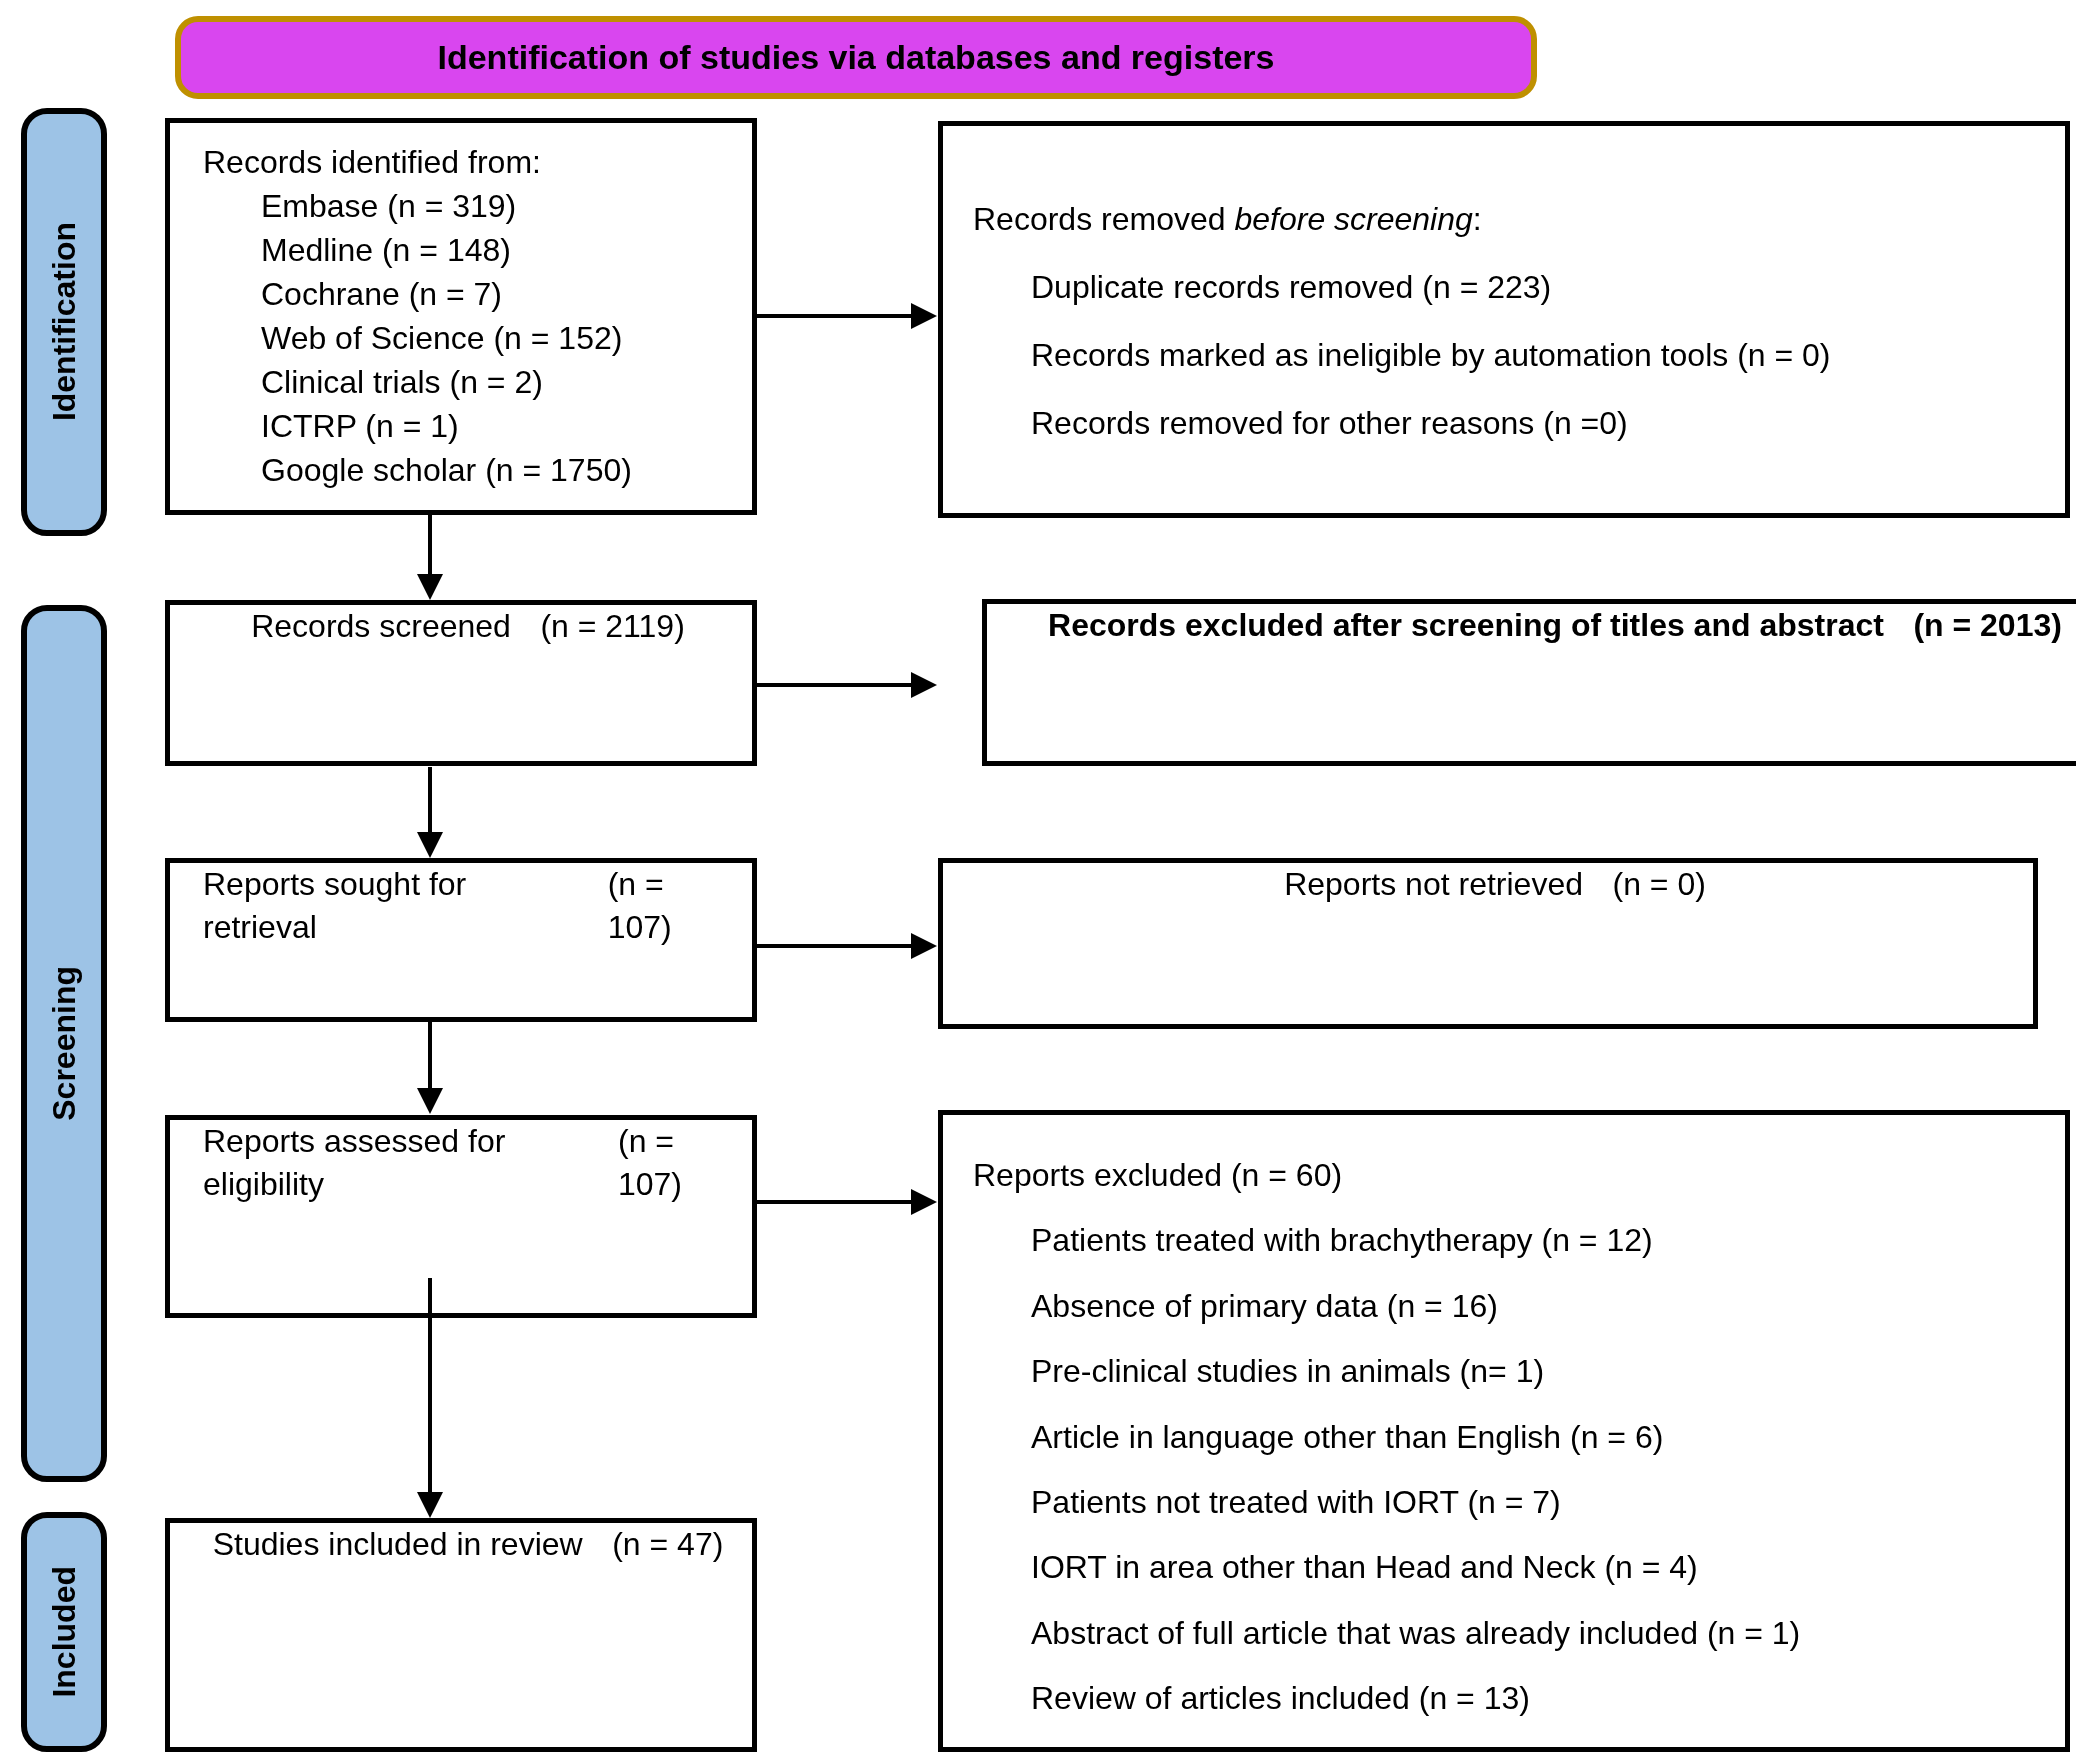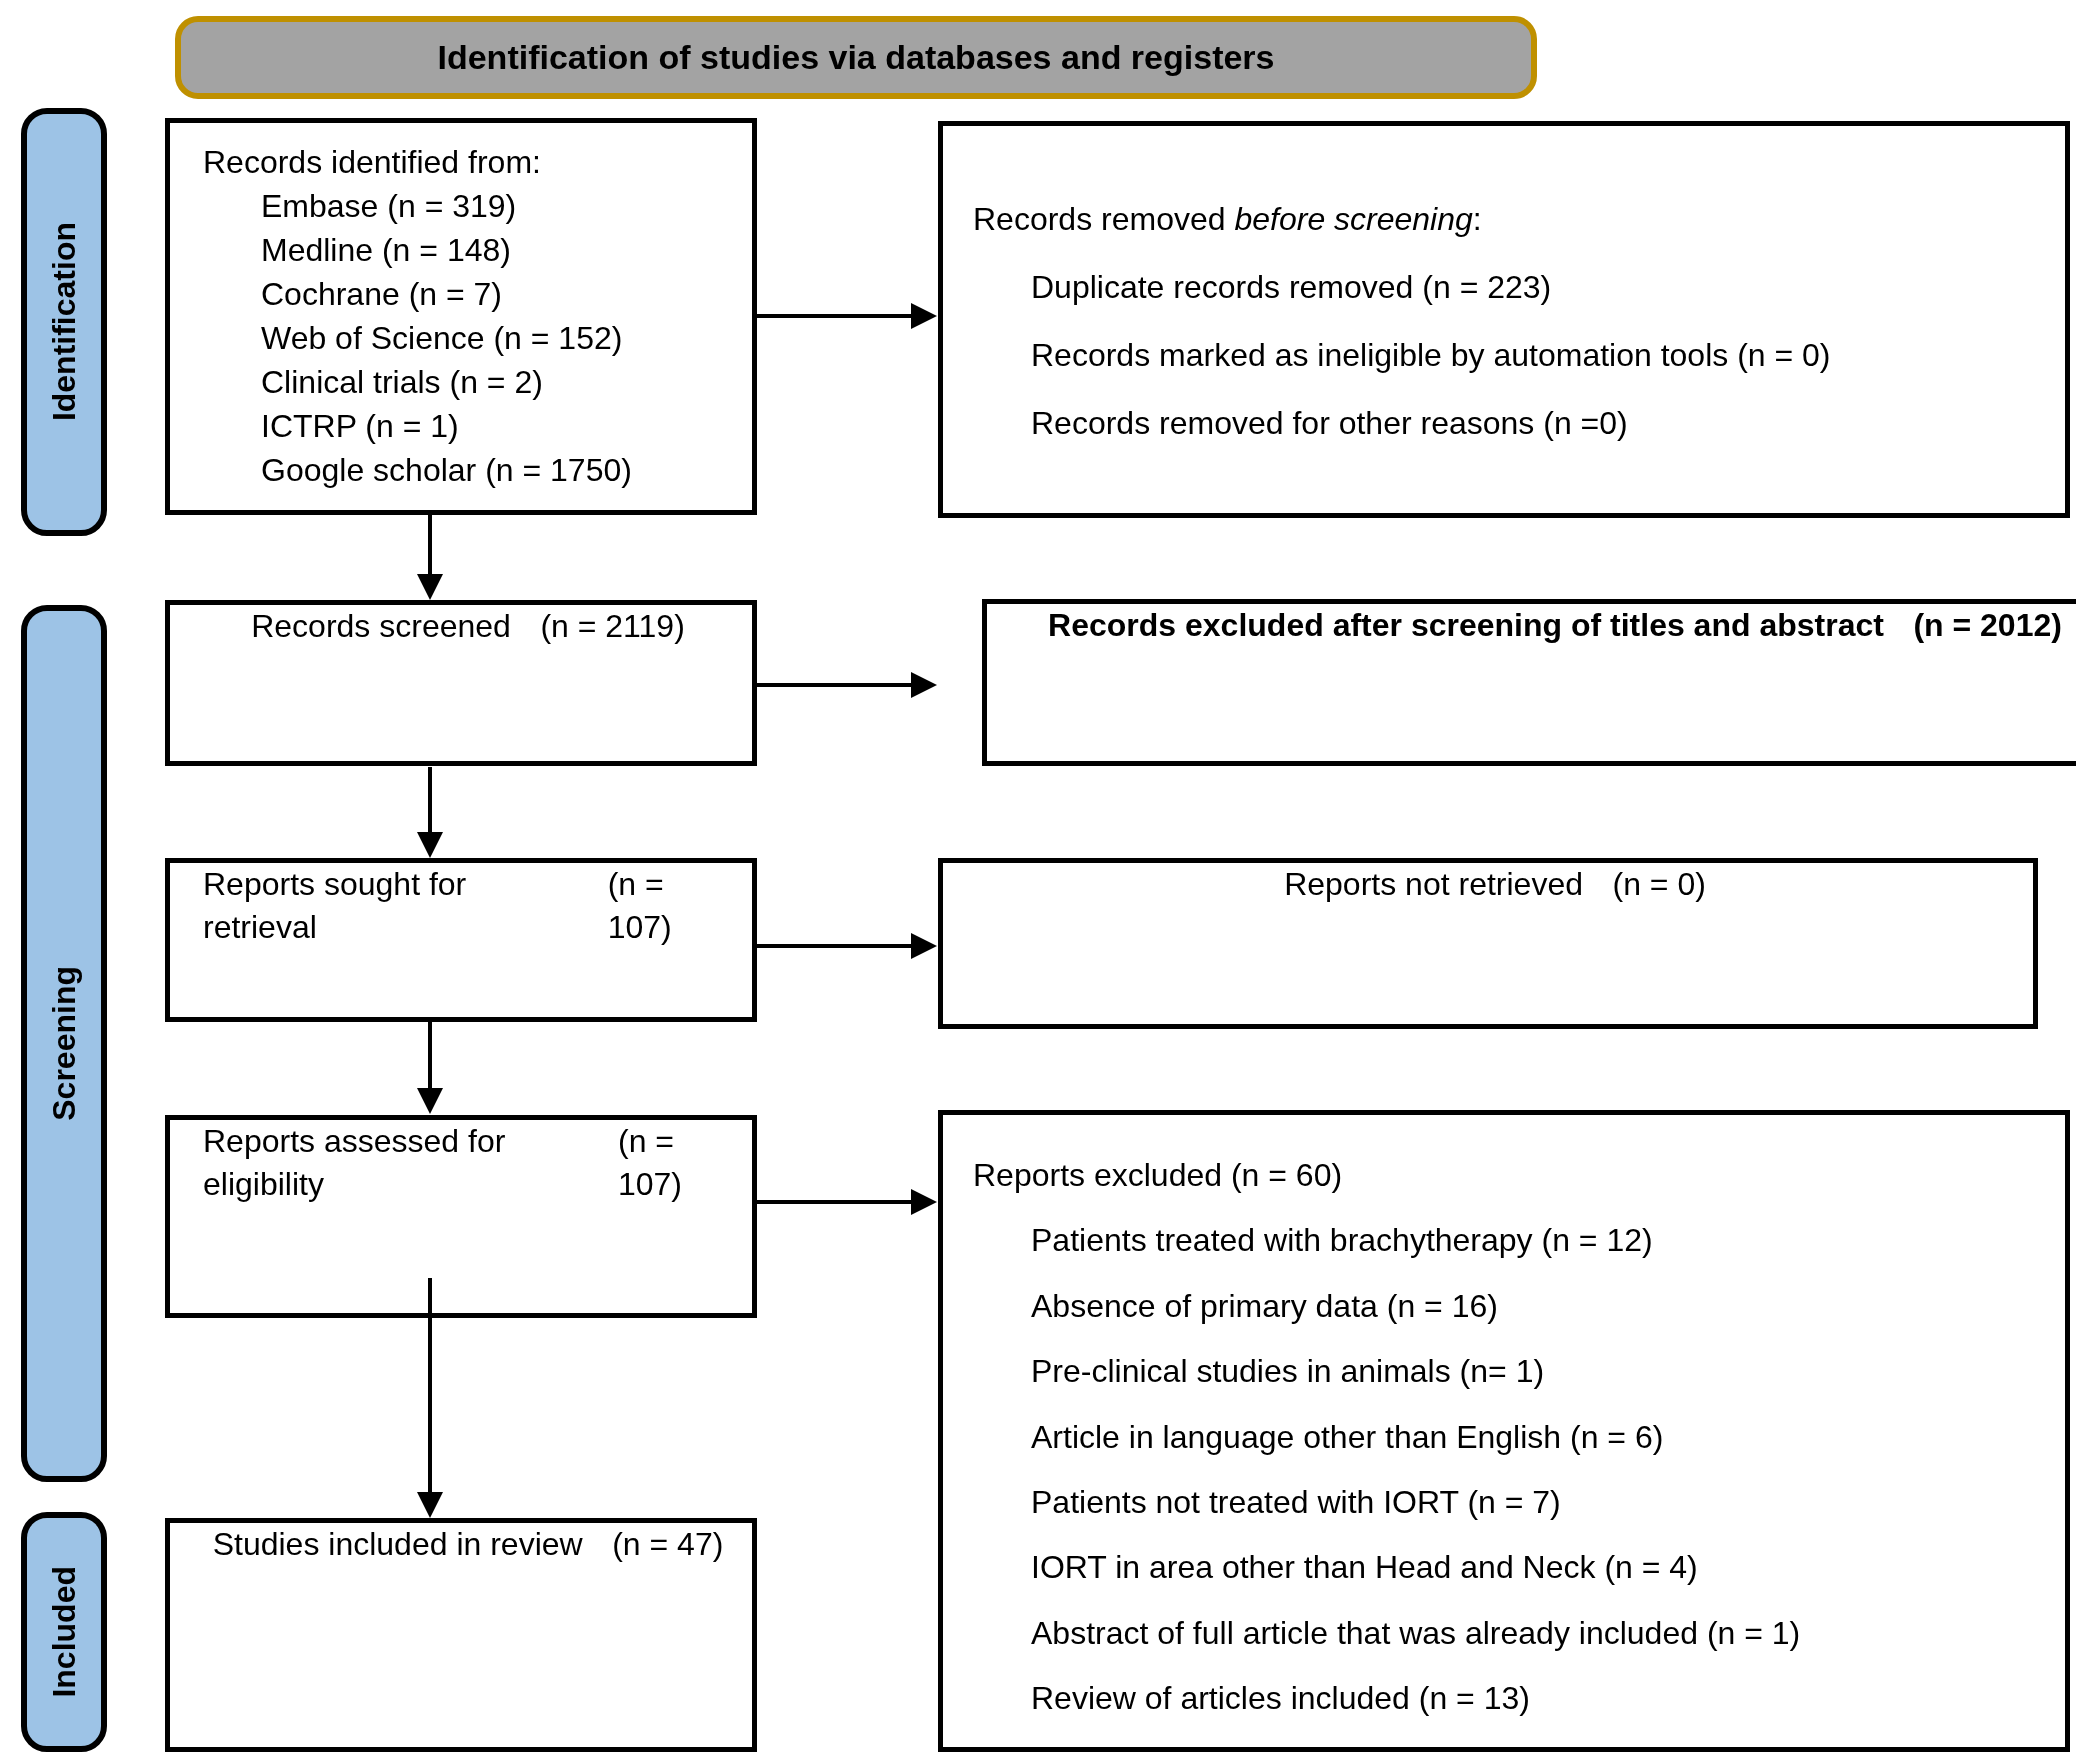--- a/index.html
+++ b/index.html
@@ -2,21 +2,21 @@
 <html style="font-size:7.6px"><head>
 <meta charset="utf-8">
 <style>
   html,body { margin:0; padding:0; background:#ffffff; }
   .canvas {
     position:relative; width:2077px; height:1764px; background:#ffffff;
     font-family:"Liberation Sans", sans-serif; color:#000;
   }
   .banner {
     position:absolute; left:175px; top:15.7px; width:1362px; height:83px;
-    background:#a3a3a3; border:6.7px solid #BF9000; border-radius:23px;
+    background:#d946ef; border:6.7px solid #BF9000; border-radius:23px;
     display:flex; align-items:center; justify-content:center;
     font-size:34px; font-weight:bold; box-sizing:border-box;
   }
   .stage {
     position:absolute; left:21.4px; width:86px;
     background:#9DC3E6; border:6.2px solid #000; border-radius:26px;
     display:flex; align-items:center; justify-content:center; box-sizing:border-box;
   }
   .stage span {
     writing-mode:vertical-rl; transform:rotate(180deg);
@@ -88,21 +88,21 @@
     <div class="indent rm-item">Records removed for other reasons (n =0)</div>
   </div>
 
   <div class="box center2" style="left:165px; top:600px; width:592px; height:166px;">
     <div>Records screened</div>
     <div>(n = 2119)</div>
   </div>
 
   <div class="box center2" style="left:982px; top:599px; width:1132px; height:167px;font-weight:bold;">
     <div>Records excluded after screening of titles and abstract</div>
-    <div>(n = 2012)</div>
+    <div>(n = 2013)</div>
   </div>
 
   <div class="box center2" style="left:165px; top:858px; width:592px; height:164px;">
     <div>Reports sought for retrieval</div>
     <div>(n = 107)</div>
   </div>
 
   <div class="box center2" style="left:938px; top:858px; width:1100px; height:171px;">
     <div>Reports not retrieved</div>
     <div>(n = 0)</div>

